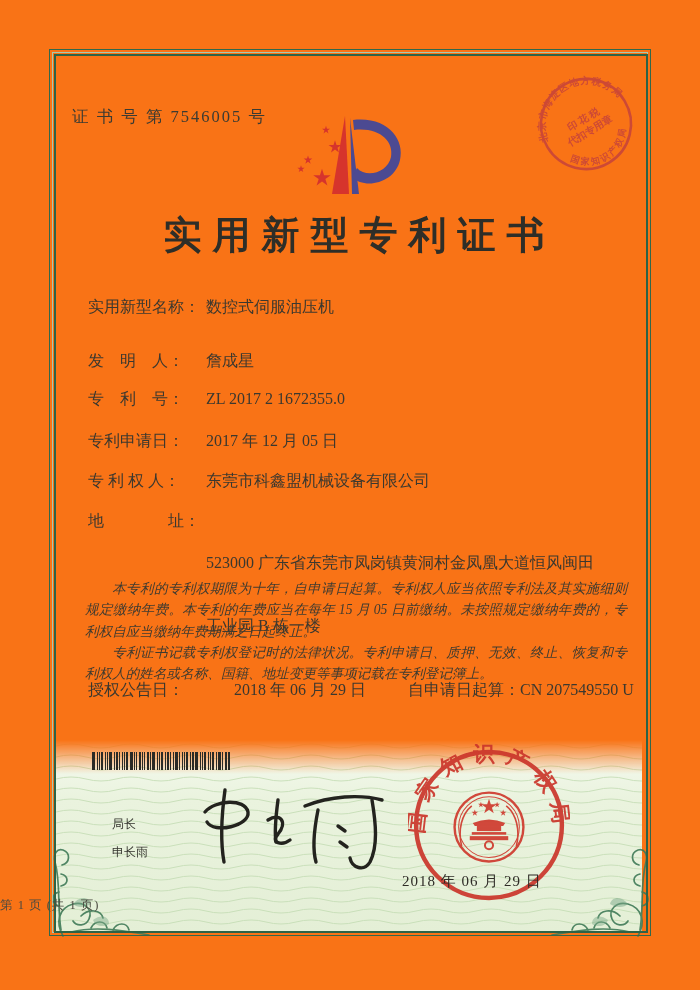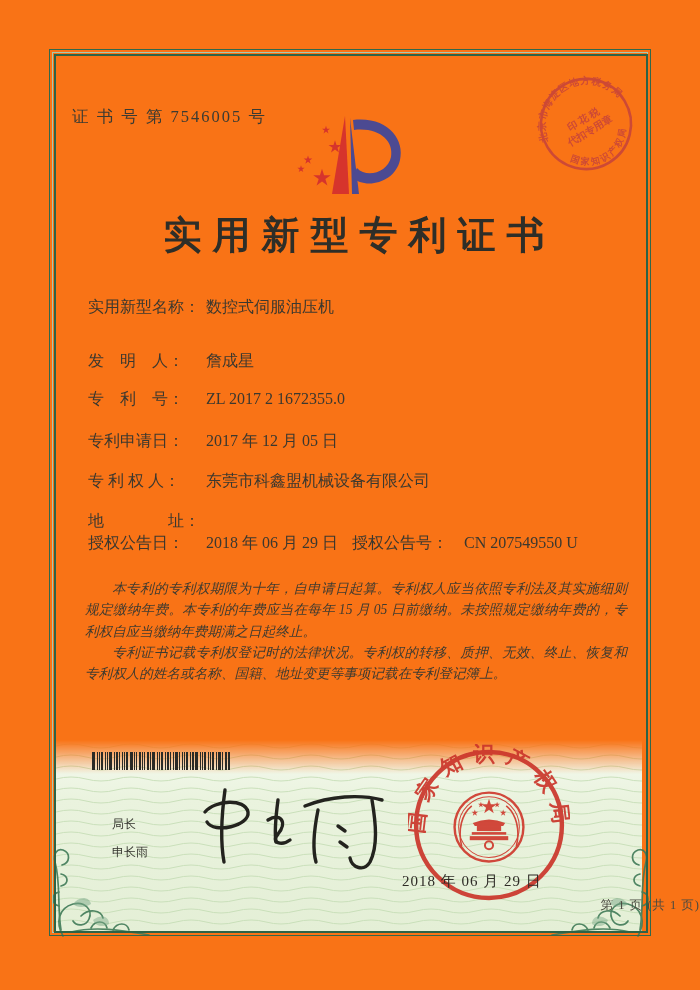--- a/index.html
+++ b/index.html
@@ -19,32 +19,32 @@
   
   .certno{position:absolute;left:72px;top:106px;font-size:16.5px;letter-spacing:2px;color:#3b3b33;z-index:4;}
   .title{position:absolute;left:4px;top:210px;width:100%;text-align:center;font-size:38px;
          letter-spacing:11px;text-indent:11px;font-weight:600;color:#2e2e28;z-index:4;}
   .fields{position:absolute;left:88px;top:296px;width:546px;z-index:4;font-size:16px;}
   .frow{display:flex;line-height:22px;}
   .frow .lab{flex:0 0 118px;white-space:pre;}
   .frow .val{white-space:pre;}
   .m32{margin-top:32px}.m16{margin-top:16px}.m20{margin-top:20px}.m18{margin-top:18px}
   .addr{line-height:21px;}
-  .grant{margin-top:1px;}
+  .grant{margin-top:1px;gap:28px;}
   .grant .pair2{margin-left:14px;display:flex;}
   .grant .pair2 .lab{flex:0 0 112px;}
   .body-text{position:absolute;left:85px;top:578px;width:542px;z-index:4;
     font-size:13.6px;line-height:21.3px;color:#3f3b30;text-align:justify;font-style:italic;}
   .body-text p{margin:0;text-indent:2em;}
   .sig{position:absolute;left:112px;top:810px;z-index:4;
        font-family:"Liberation Sans","DejaVu Sans",sans-serif;font-size:12px;color:#33332d;}
   .sig div{line-height:28px;}
   .seal-date{position:absolute;left:402px;top:872px;width:190px;z-index:6;
        font-size:15px;letter-spacing:1px;color:#2e2b26;}
-  .footer{position:absolute;left:0;top:897px;width:700px;text-align:right;z-index:4;
+  .footer{position:absolute;left:0;top:897px;width:700px;text-align:left;z-index:4;
        font-size:12.5px;color:#4b4a40;letter-spacing:1px;}
   
   .logo{position:absolute;left:252px;top:106px;z-index:4;}
   .barcode{position:absolute;left:92px;top:752px;z-index:4;}
   .signature-ink{position:absolute;left:192px;top:778px;z-index:5;}
   .seal{position:absolute;left:408px;top:744px;z-index:5;opacity:.92;}
   .tax-stamp{position:absolute;left:521px;top:59px;z-index:5;transform:rotate(-31deg);opacity:.88;}
   .flourish{position:absolute;z-index:2;}
   .flourish.left{left:51px;top:824px;}
   .flourish.right{left:546px;top:824px;transform:scaleX(-1);}
@@ -164,34 +164,38 @@
     <div class="frow m20">
       <span class="lab">专利申请日：</span>
       <span class="val">2017 年 12 月 05 日</span>
     </div>
     <div class="frow m18">
       <span class="lab">专 利 权 人：</span>
       <span class="val">东莞市科鑫盟机械设备有限公司</span>
     </div>
     <div class="frow m18 addr">
       <span class="lab">地　　　　址：</span>
+      <span class="val">
+        <div>523000 广东省东莞市凤岗镇黄洞村金凤凰大道恒风闽田</div>
+        <div>工业园 B 栋一楼</div>
+      </span>
     </div>
     <div class="frow grant">
       <span class="lab">授权公告日：</span>
       <span class="val">2018 年 06 月 29 日</span>
       <span class="pair2">
-        <span class="lab">授权公告号：</span>
+        <span class="lab">自申请日起算：</span>
         <span class="val">CN 207549550 U</span>
       </span>
     </div>
   </div>
 
   <div class="body-text">
     <p>本专利的专利权期限为十年，自申请日起算。专利权人应当依照专利法及其实施细则规定缴纳年费。本专利的年费应当在每年 15 月 05 日前缴纳。未按照规定缴纳年费的，专利权自应当缴纳年费期满之日起终止。</p>
-    <p>专利证书记载专利权登记时的法律状况。专利权的转移、质押、无效、终止、恢复和专利权人的姓名或名称、国籍、地址变更等事项记载在专利登记簿上。</p>
+    <p>专利证书记载专利权登记时的法律状况。专利申请日、质押、无效、终止、恢复和专利权人的姓名或名称、国籍、地址变更等事项记载在专利登记簿上。</p>
   </div>
 
   <svg class="barcode" width="180" height="18">
       <g fill="#2a2a26">
         <rect x="0" y="0" width="3" height="18"></rect>
         <rect x="5" y="0" width="1" height="18"></rect>
         <rect x="7" y="0" width="1" height="18"></rect>
         <rect x="9" y="0" width="2" height="18"></rect>
         <rect x="13" y="0" width="1" height="18"></rect>
         <rect x="15" y="0" width="1" height="18"></rect>

